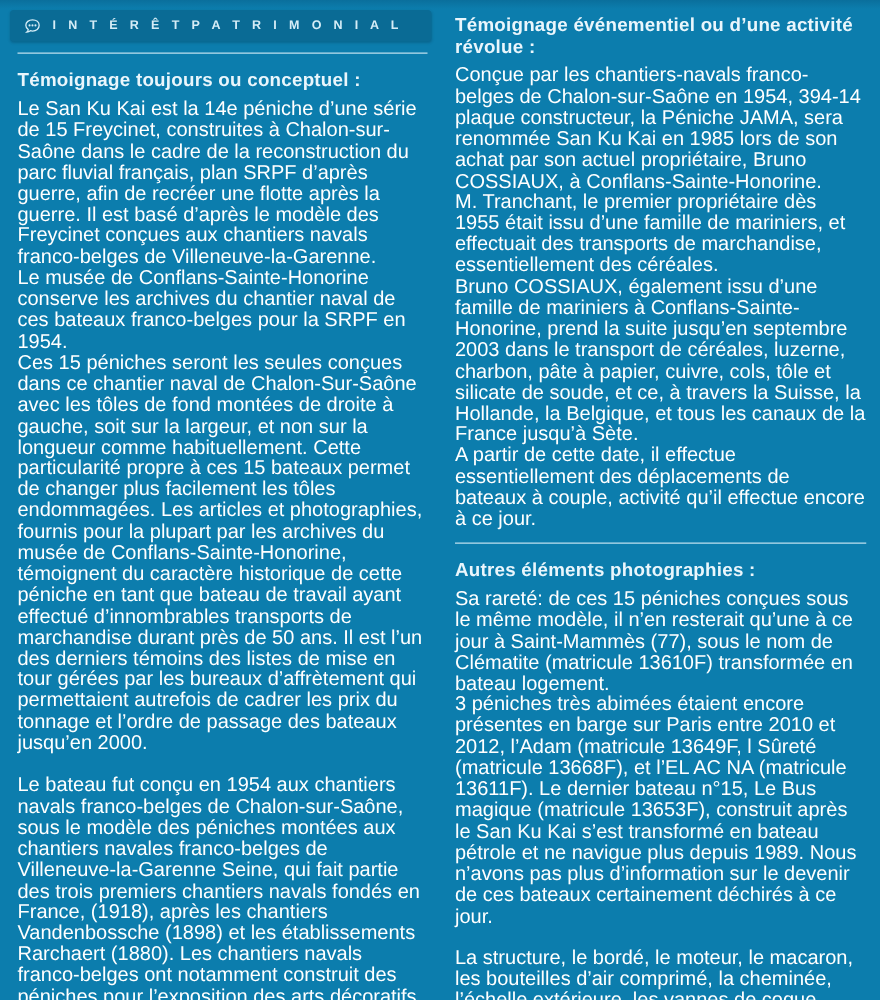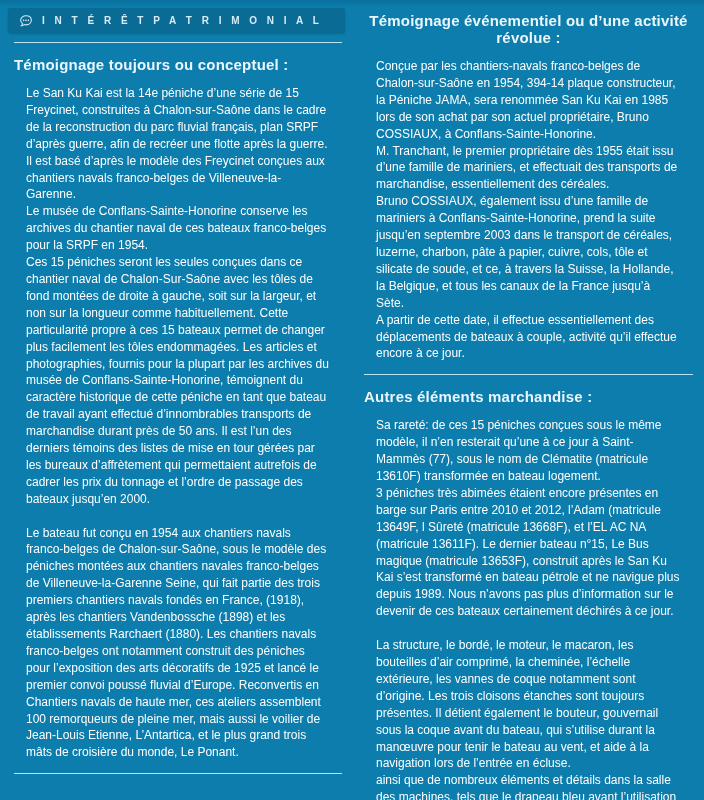--- a/index.html
+++ b/index.html
@@ -39,32 +39,32 @@
   .band svg{display:block;}
   .section{padding:0 3px 0 6px;}
   .section h2{
     margin:13px 0 7px 0;
     font-size:15px;
     font-weight:700;
     color:#eaf6fc;
     letter-spacing:.2px;
   }
   .section .body{
-    margin:12px;
-    font-size:12px;
+    margin:0;
+    font-size:16px;
     line-height:16.9px;
     color:#ffffff;
     white-space:pre-line;
   }
   .rule{
     border-bottom:1px solid rgba(222,242,250,.85);
     margin:9px 0 2px 0;
   }
   .col.left .section:first-of-type h2{margin-top:8px;}
-  .col.right .section:first-of-type h2{margin-top:4px;text-align:center;}
+  .col.right .section:first-of-type h2{margin-top:4px;}
 </style>
 </head>
 <body>
 
 <div class="page">
 
   <div class="col left">
 
     <div class="band">
       <span>
@@ -99,21 +99,21 @@
     <div class="section">
       <h2>Témoignage événementiel ou d’une activité révolue :</h2>
       <p class="body">Conçue par les chantiers-navals franco-belges de Chalon-sur-Saône en 1954, 394-14 plaque constructeur, la Péniche JAMA, sera renommée San Ku Kai en 1985 lors de son achat par son actuel propriétaire, Bruno COSSIAUX, à Conflans-Sainte-Honorine.
 M. Tranchant, le premier propriétaire dès 1955 était issu d’une famille de mariniers, et effectuait des transports de marchandise, essentiellement des céréales.
 Bruno COSSIAUX, également issu d’une famille de mariniers à Conflans-Sainte-Honorine, prend la suite jusqu’en septembre 2003 dans le transport de céréales, luzerne, charbon, pâte à papier, cuivre, cols, tôle et silicate de soude, et ce, à travers la Suisse, la Hollande, la Belgique, et tous les canaux de la France jusqu’à Sète.
 A partir de cette date, il effectue essentiellement des déplacements de bateaux à couple, activité qu’il effectue encore à ce jour.</p>
       <div class="rule"></div>
     </div>
 
     <div class="section">
-      <h2>Autres éléments marchandise :</h2>
+      <h2>Autres éléments photographies :</h2>
       <p class="body">Sa rareté: de ces 15 péniches conçues sous le même modèle, il n’en resterait qu’une à ce jour à Saint-Mammès (77), sous le nom de Clématite (matricule 13610F) transformée en bateau logement.
 3 péniches très abimées étaient encore présentes en barge sur Paris entre 2010 et 2012, l’Adam (matricule 13649F, l Sûreté (matricule 13668F), et l’EL AC NA (matricule 13611F). Le dernier bateau n°15, Le Bus magique (matricule 13653F), construit après le San Ku Kai s’est transformé en bateau pétrole et ne navigue plus depuis 1989. Nous n’avons pas plus d’information sur le devenir de ces bateaux certainement déchirés à ce jour.
 
 La structure, le bordé, le moteur, le macaron, les bouteilles d’air comprimé, la cheminée, l’échelle extérieure, les vannes de coque notamment sont d’origine. Les trois cloisons étanches sont toujours présentes. Il détient également le bouteur, gouvernail sous la coque avant du bateau, qui s’utilise durant la manœuvre pour tenir le bateau au vent, et aide à la navigation lors de l’entrée en écluse.
 ainsi que de nombreux éléments et détails dans la salle des machines, tels que le drapeau bleu avant l’utilisation du panneau bleu, la grue d’origine de la barque, les mâts de charge, les panneaux et manettes nécessaires à la navigation.</p>
 
     </div>
 
   </div>
 

